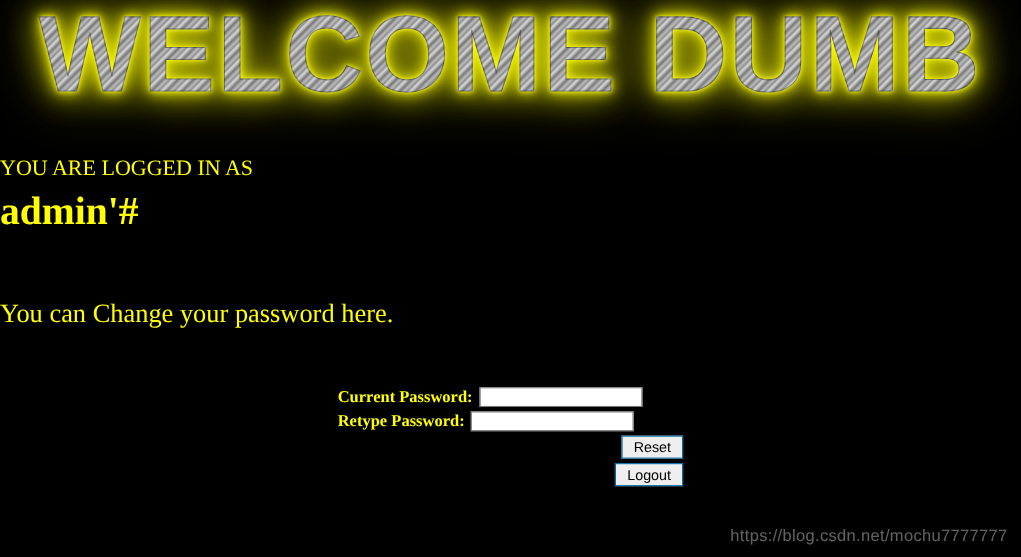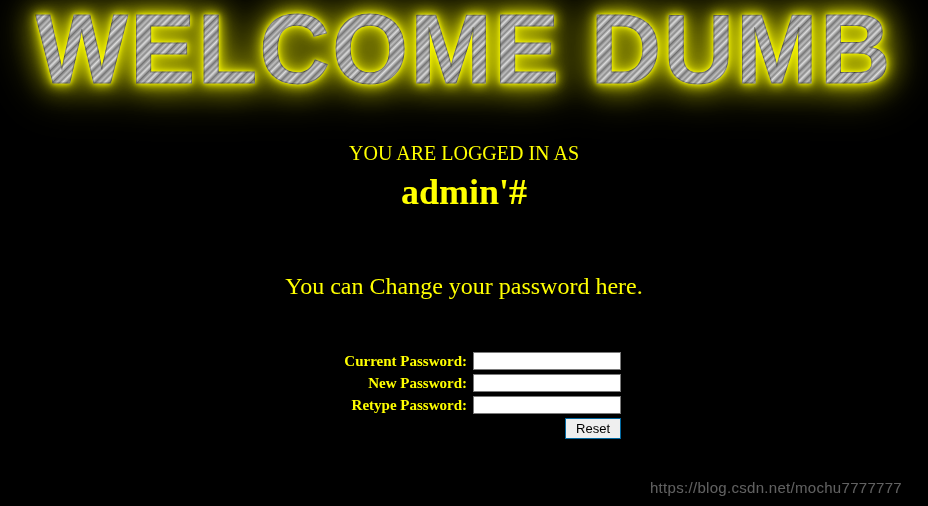--- a/index.html
+++ b/index.html
@@ -45,21 +45,20 @@
       drop-shadow(0 0 2px rgba(255,255,0,.95))
       drop-shadow(0 0 6px rgba(255,255,0,.9))
       drop-shadow(0 0 14px rgba(255,255,0,.6))
       drop-shadow(0 0 22px rgba(255,255,0,.35));
     
     -webkit-text-stroke: 1px rgba(0,0,0,.35);
   }
 
   
   .center {
-    text-align: center;
     color: #FFFF00;
   }
   .logged-as {
     margin-top: 42px;
     font-size: 20px;
   }
   .username {
     font-size: 36px;
     font-weight: bold;
     margin-top: 6px;
@@ -71,21 +70,21 @@
 
   
   .form-wrap {
     margin: 52px auto 0;
     width: 314px;
     color: #FFFF00;
   }
   .row {
     display: flex;
     align-items: center;
-    justify-content: flex-end;
+    justify-content: flex-start;
     margin-bottom: 4px;
   }
   .label {
     font-size: 15px;
     font-weight: bold;
     margin-right: 6px;
     white-space: nowrap;
   }
   .field {
     width: 148px;
@@ -109,21 +108,21 @@
     font-size: 13px;
     padding: 2px 10px;
     color: #000;
     cursor: pointer;
   }
   .btn-row + .btn-row { margin-top: 4px; }
 
   
   .watermark {
     position: absolute;
-    right: 26px;
+    right: 12px;
     bottom: 10px;
     font-family: Arial, sans-serif;
     font-size: 15px;
     color: rgba(255,255,255,0.38);
     letter-spacing: .3px;
     pointer-events: none;
   }
 </style>
 </head>
 <body>
@@ -138,28 +137,27 @@
   <div class="change-here">You can Change your password here.</div>
 </div>
 
 <div class="form-wrap">
 
   <div class="row">
     <span class="label">Current Password:</span>
     <input type="password" class="field" value="" style="">
   </div>
 
-  <div class="row">
-    <span class="label">New Password:</span>
-    <input type="password" class="field" value="" style="">
-  </div>
 
   <div class="row">
     <span class="label">Retype Password:</span>
     <input type="password" class="field" value="" style="">
   </div>
 
   <div class="btn-row">
     <button type="button" class="btn">Reset</button>
   </div>
+  <div class="btn-row">
+    <button type="button" class="btn">Logout</button>
+  </div>
 </div>
 
 <div class="watermark">https://blog.csdn.net/mochu7777777</div>
 
 </body></html>

